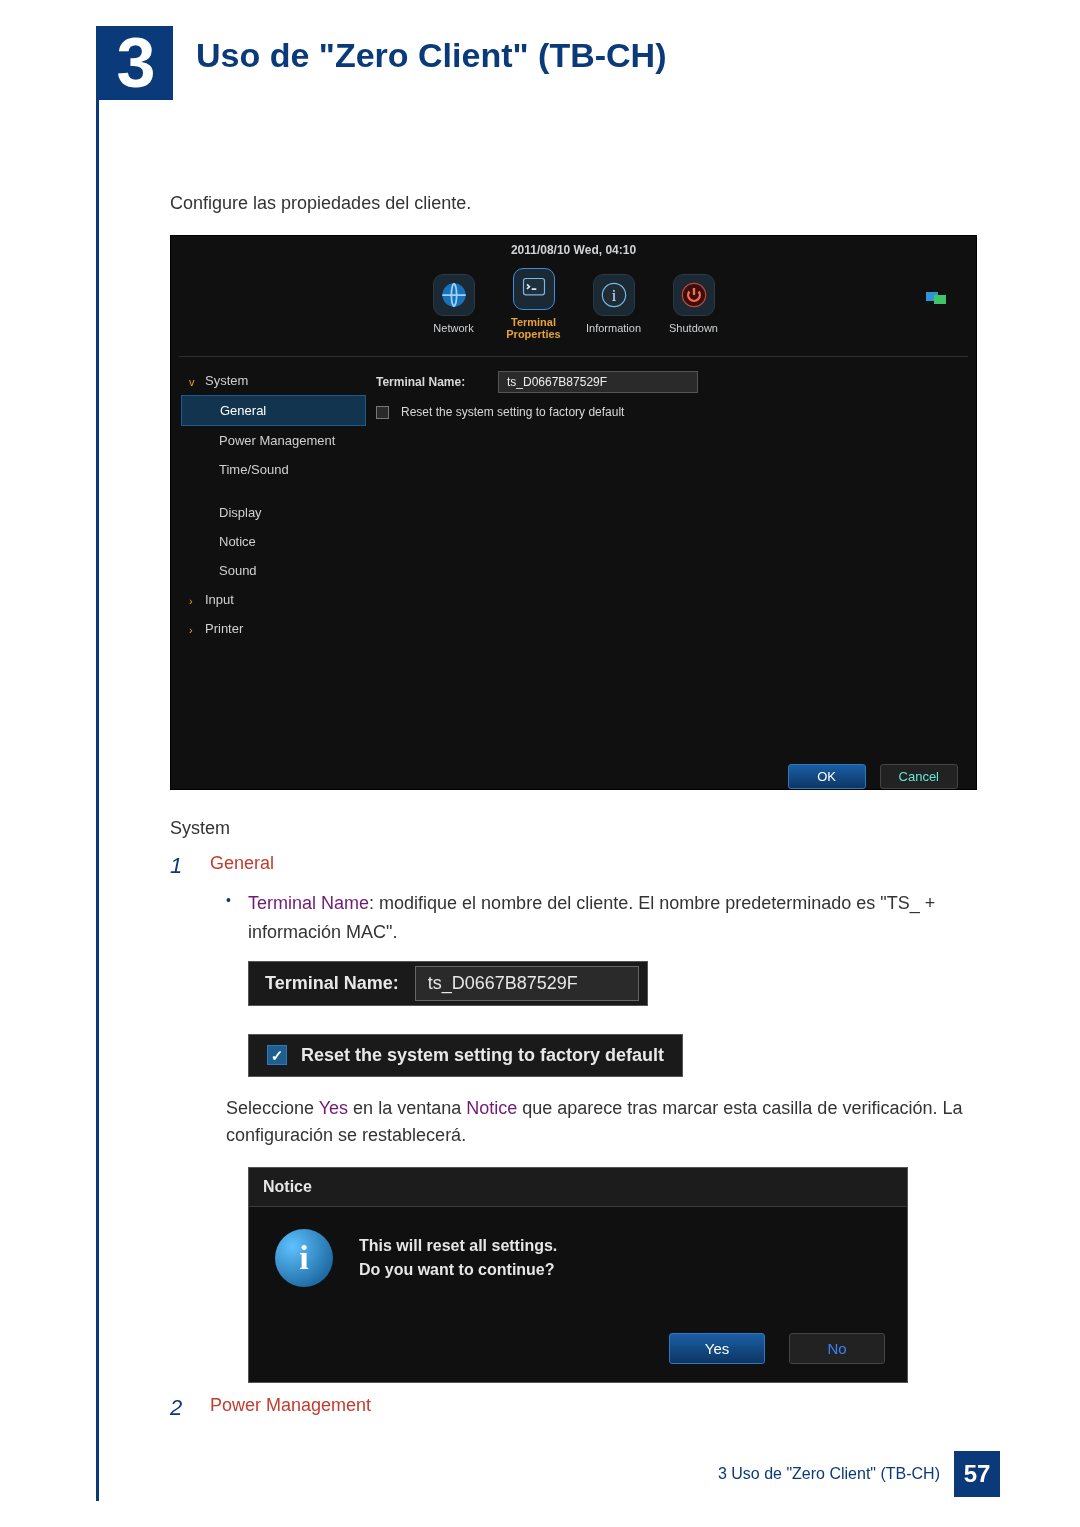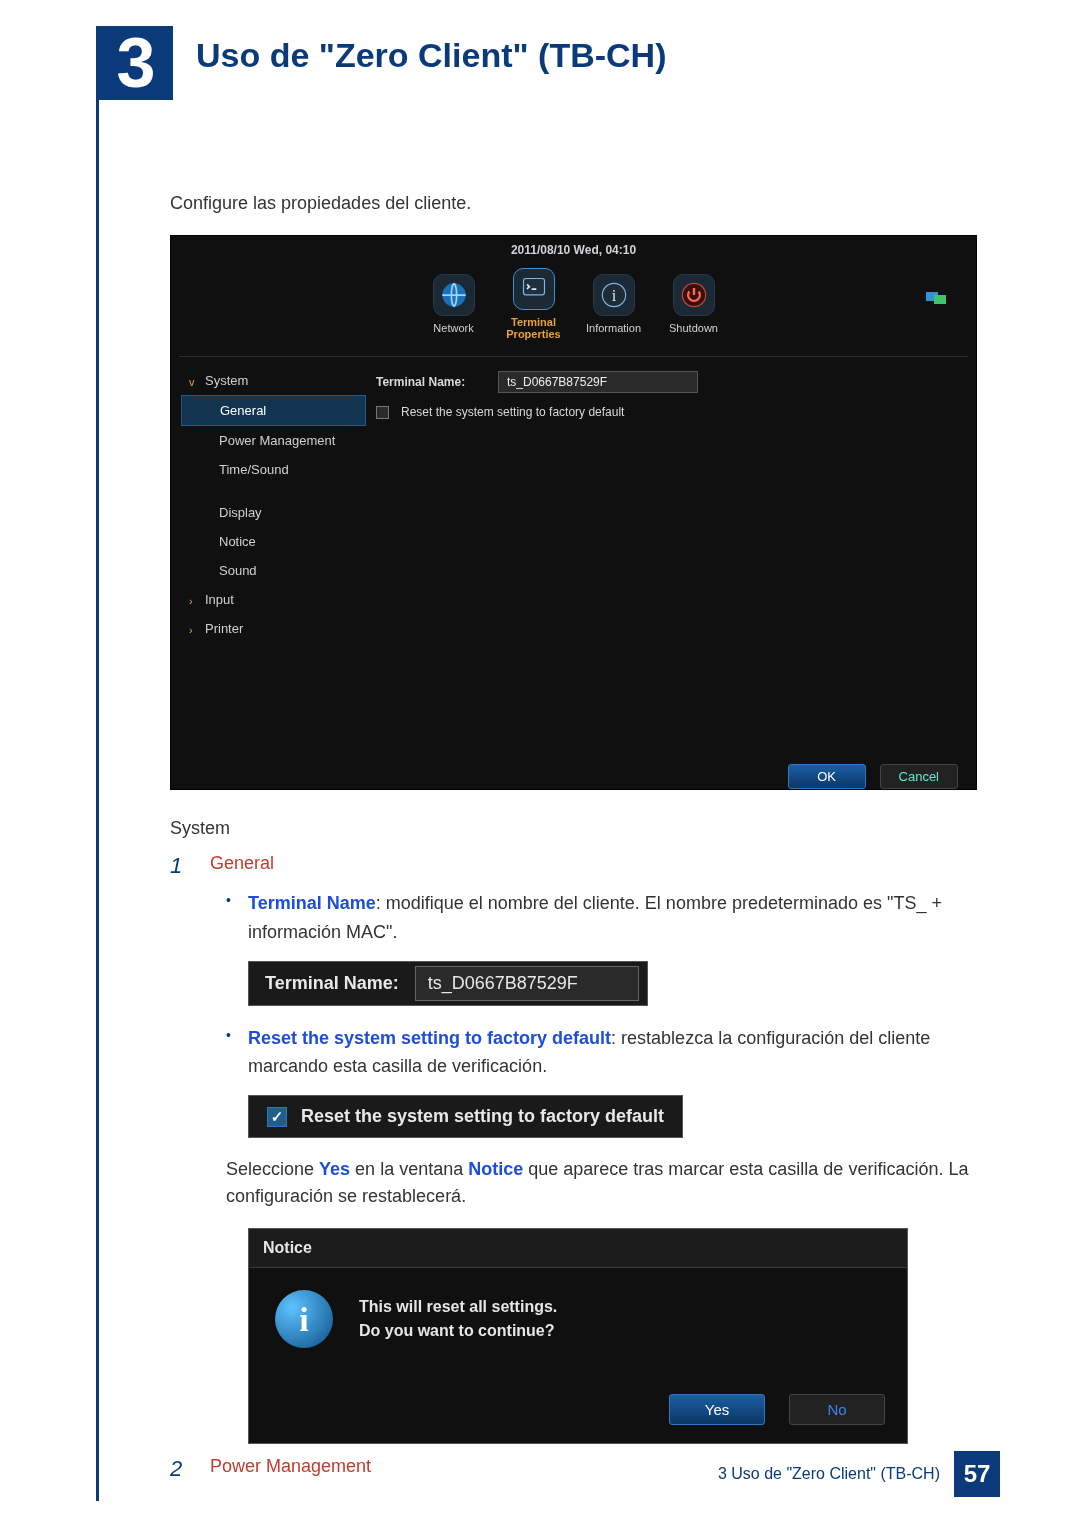--- a/index.html
+++ b/index.html
@@ -188,21 +188,21 @@
     font-size: 18px;
     line-height: 1.6;
     margin-bottom: 4px;
   }
   .bullet::before {
     content: "•";
     position: absolute; left: 0; top: 0;
     color: #0a3a7a;
     font-size: 14px;
   }
-  .term { color: #1d4ed8; font-weight: 700; }
+  .term { color: #701a75; font-weight: 400; }
 
   
   .strip {
     margin: 10px 0 18px 78px;
     display: inline-flex;
     align-items: center;
     background: #1a1a1a;
     border: 1px solid #555;
     color: #e8e8e8;
     font-size: 18px;
@@ -396,25 +396,20 @@
       <div class="bullet">
         <span class="term">Terminal Name</span><span>: modifique el nombre del cliente. El nombre predeterminado es "TS_ + información MAC".</span>
       </div>
     </div>
 
     <div class="strip terminal-name">
       <span class="lab">Terminal Name:</span>
       <span class="val">ts_D0667B87529F</span>
     </div>
 
-    <div class="bullets">
-      <div class="bullet">
-        <span class="term">Reset the system setting to factory default</span><span>: restablezca la configuración del cliente marcando esta casilla de verificación.</span>
-      </div>
-    </div>
 
     <div class="strip reset">
       <span class="chk">✓</span>
       <span>Reset the system setting to factory default</span>
     </div>
 
     <div class="bullets">
       <div class="body-text" style="margin-left:0">
         <span>Seleccione </span><span class="term">Yes</span><span> en la ventana </span><span class="term">Notice</span><span> que aparece tras marcar esta casilla de verificación. La configuración se restablecerá.</span>
       </div>

